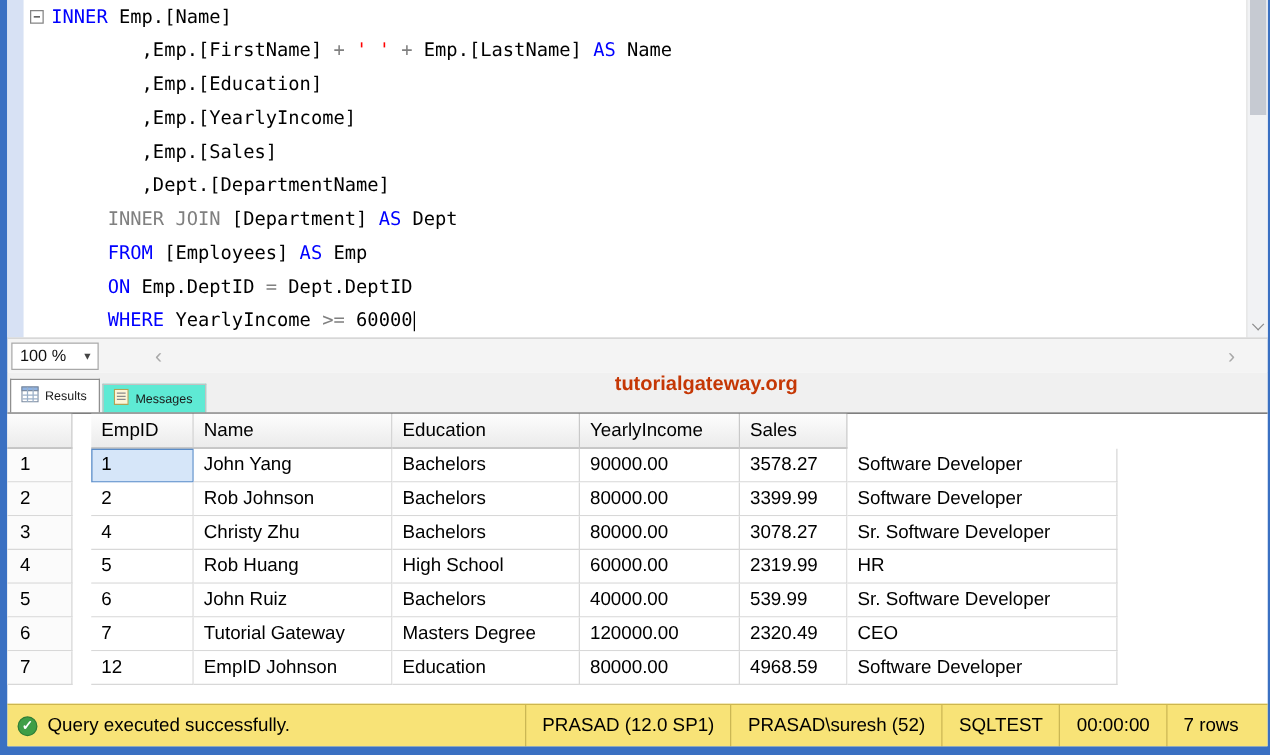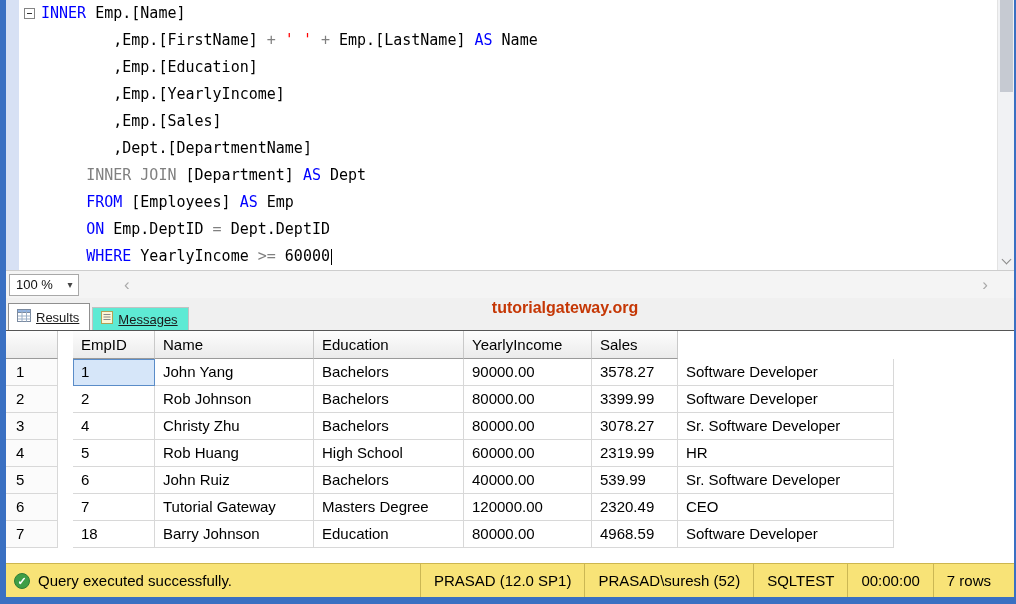--- a/index.html
+++ b/index.html
@@ -53,21 +53,21 @@
   .h-arrow { position:absolute; top:0; bottom:0; display:flex; align-items:center; font-size:17px; color:#a9a9a9; }
   .h-arrow.left { left:8px; }
   .h-arrow.right { right:26px; }
   .watermark {
     position:absolute; left:0; right:0; top:4px; text-align:center;
     font-size:16px; font-weight:bold; color:var(--c-watermark,#c53705);margin-top:24px;
   }
 
   
   .tab-strip { height:32px; background:#f0f0f0; display:flex; align-items:flex-end; padding-left:2px; }
-  .tab { display:flex; align-items:center; gap:5px; font-size:13px; color:#1b1b1b; padding:0 10px 0 8px;text-decoration:underline; }
+  .tab { display:flex; align-items:center; gap:5px; font-size:10px; color:#1b1b1b; padding:0 10px 0 8px; }
   .tab.active { background:#fff; border:1px solid #8f8f8f; border-bottom:none; height:27px; }
   .tab.inactive { background:#5eead4; border:1px solid #c2c2c2; border-bottom:none; height:23px; margin-left:2px;justify-content:flex-end; }
 
   
   .grid { border-top:1px solid #555; background:#fff; }
   .grid-header { display:flex; height:28px; }
   .h-cell {
     background:linear-gradient(#fdfdfd,#ebebeb);
     border-right:1px solid #c9c9c9; border-bottom:1px solid #9a9a9a;
     font-size:15px; color:#000; padding:5px 8px 0 8px; white-space:nowrap; overflow:hidden;
@@ -224,22 +224,22 @@
             <div class="g-cell rownum w-rn">6</div>
             <div class="g-cell w-0">7</div>
             <div class="g-cell w-1">Tutorial Gateway</div>
             <div class="g-cell w-2">Masters Degree</div>
             <div class="g-cell w-3">120000.00</div>
             <div class="g-cell w-4">2320.49</div>
             <div class="g-cell w-5">CEO</div>
           </div>
           <div class="g-row">
             <div class="g-cell rownum w-rn">7</div>
-            <div class="g-cell w-0">18</div>
-            <div class="g-cell w-1">Barry Johnson</div>
+            <div class="g-cell w-0">12</div>
+            <div class="g-cell w-1">EmpID Johnson</div>
             <div class="g-cell w-2">Education</div>
             <div class="g-cell w-3">80000.00</div>
             <div class="g-cell w-4">4968.59</div>
             <div class="g-cell w-5">Software Developer</div>
           </div>
         </div>
     </div>
 
     <div class="filler"></div>
 

